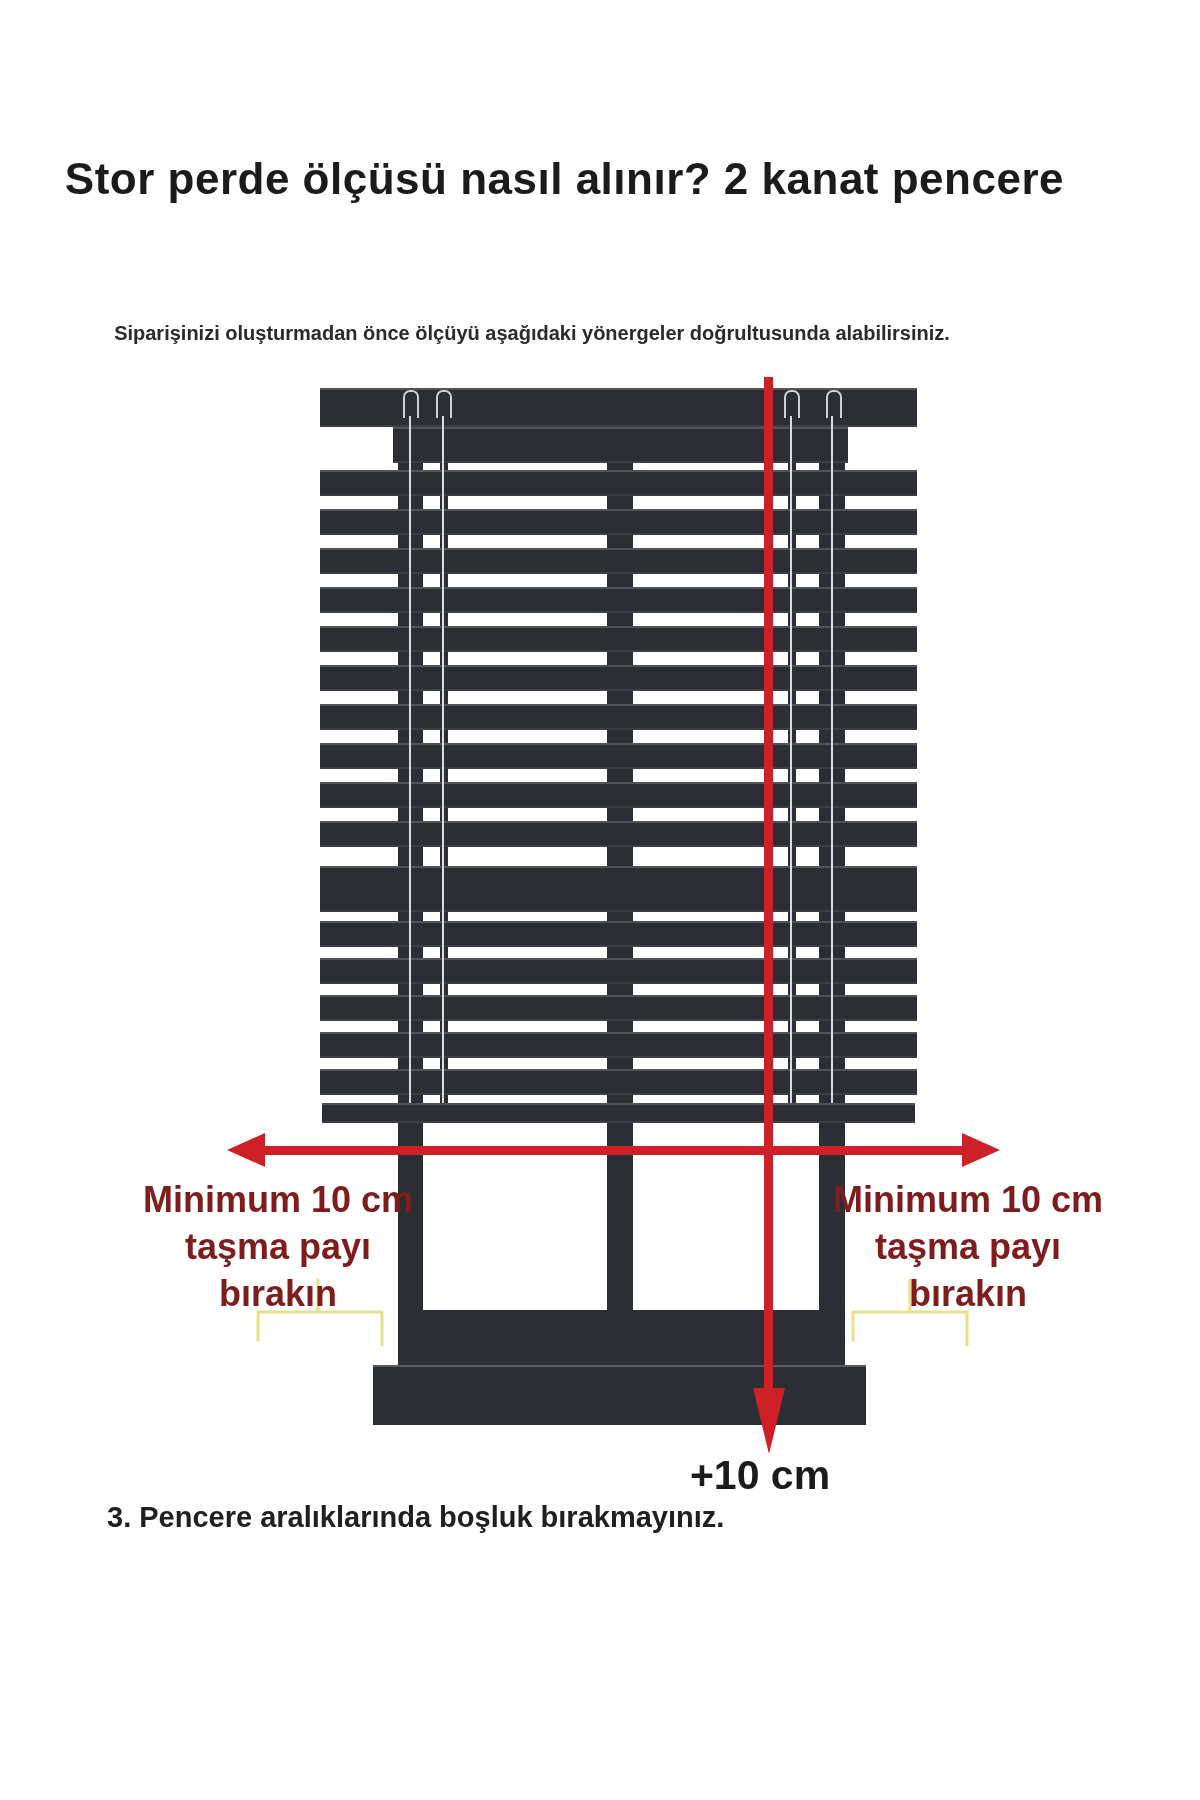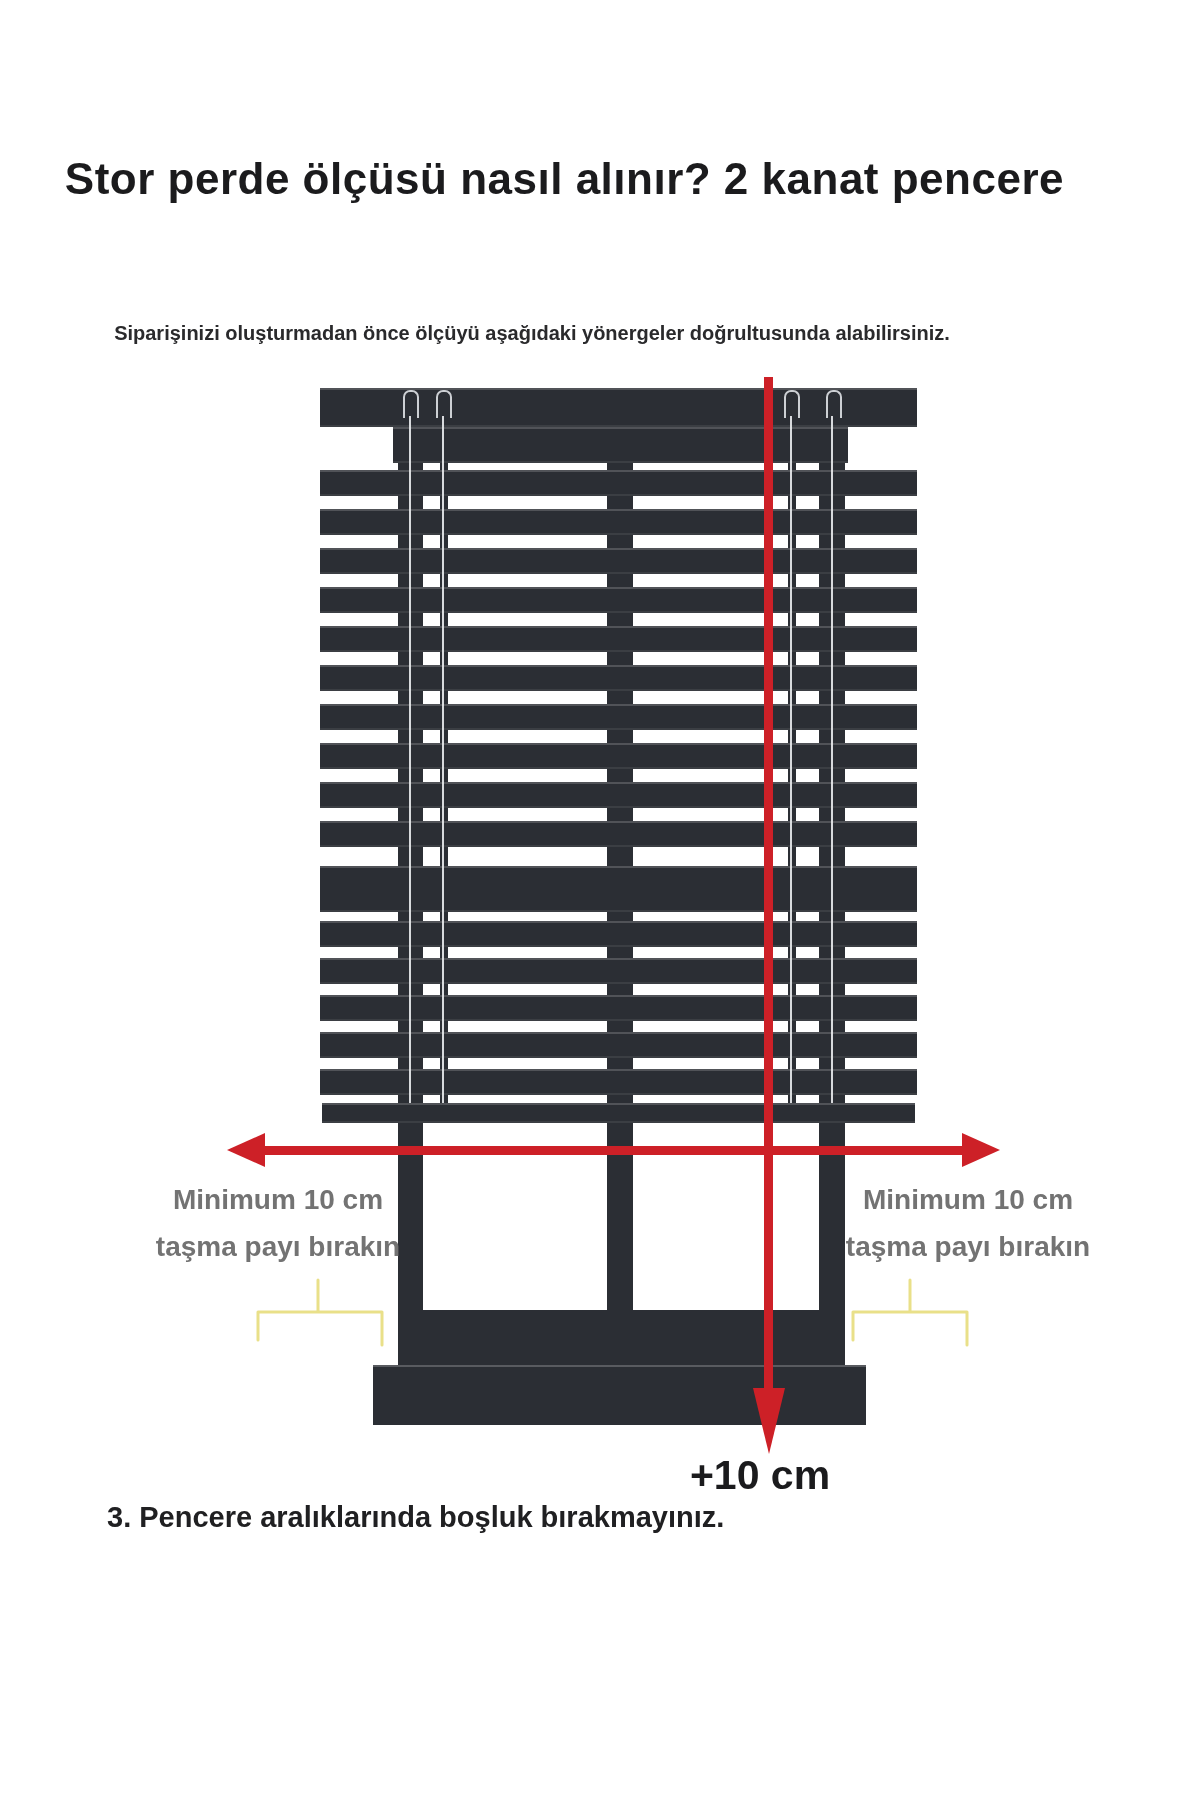--- a/index.html
+++ b/index.html
@@ -45,22 +45,22 @@
          border-top:66px solid var(--arrow_red,#cd2027);}
   .hline{left:262px;top:1146px;width:701px;height:9px;background:var(--arrow_red,#cd2027);}
   .hhead-l{left:227px;top:1133px;width:0;height:0;
            border-top:17px solid transparent;border-bottom:17px solid transparent;
            border-right:38px solid var(--arrow_red,#cd2027);}
   .hhead-r{left:962px;top:1133px;width:0;height:0;
            border-top:17px solid transparent;border-bottom:17px solid transparent;
            border-left:38px solid var(--arrow_red,#cd2027);}
   
   .measure-label{
-    width:300px;text-align:center;font-size:28px;font-weight:600;
-    line-height:47px;color:#737373;
+    width:300px;text-align:center;font-size:36px;font-weight:600;
+    line-height:47px;color:#7f1d1d;
   }
   .label-left{left:128px;top:1176px;}
   .label-right{left:818px;top:1176px;}
   .plus10{
     left:660px;top:1452px;width:200px;text-align:center;
     font-size:41px;font-weight:600;color:#1b1b1d;
   }
   
   .overlay-svg{left:0;top:0;width:1200px;height:1800px;pointer-events:none;}
   

